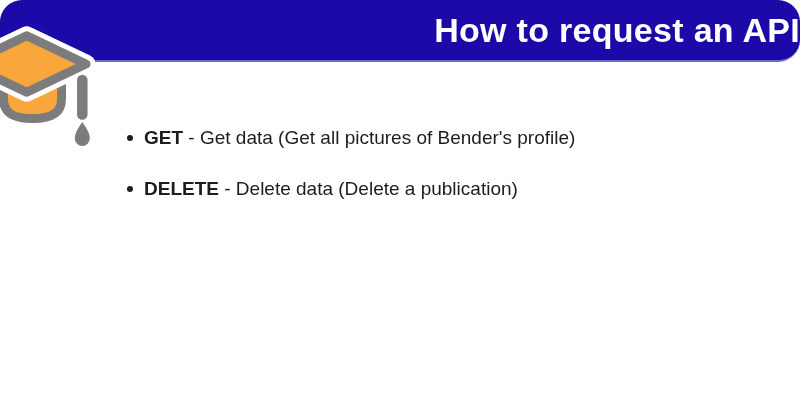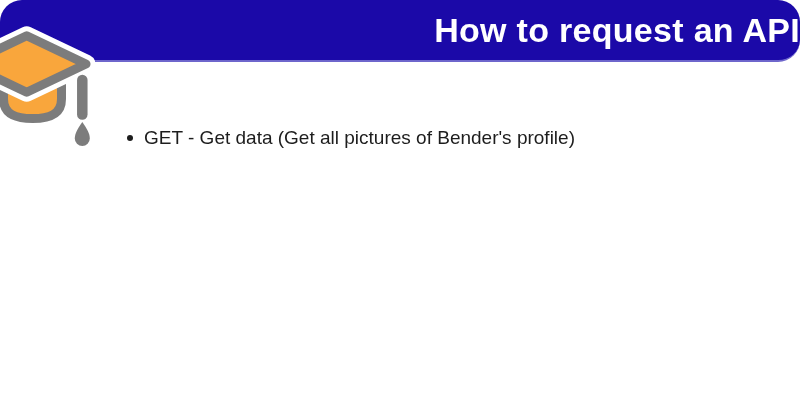--- a/index.html
+++ b/index.html
@@ -37,21 +37,21 @@
     margin:0 0 23px 0;
     font-size:19px;line-height:28px;
     color:var(--body-text,#1D1D1D);
   }
   .dot{
     flex:none;width:6px;height:6px;border-radius:50%;
     background:var(--body-text,#1D1D1D);
     margin-top:11px;
   }
   .txt{margin:0 0 0 11px;}
-  .txt b{font-weight:normal;}
+  .txt b{font-weight:bold;}
 </style>
 </head>
 <body>
 
 <div class="banner">
   <h1>How to request an API</h1>
 </div>
 
 <svg class="cap" viewBox="0 0 135 140" aria-hidden="true">
 
@@ -64,13 +64,17 @@
   <line class="gray-stroke" x1="122.3" y1="55" x2="122.3" y2="89.5" stroke-width="10.5" stroke-linecap="round"></line>
 
   <path d="M122.3,97 C117.5,104 114.8,108.5 114.8,113.5 A7.5,7.5 0 0 0 129.8,113.5 C129.8,108.5 127.1,104 122.3,97 Z" fill="#7C7C7C" style="fill:var(--cap-gray,#7C7C7C)"></path>
 </svg>
 
 <ul class="methods">
   <li>
     <span class="dot"></span>
     <p class="txt"><b>GET</b><span> - Get data (Get all pictures of Bender's profile)</span></p>
   </li>
+  <li>
+    <span class="dot"></span>
+    <p class="txt"><b>DELETE</b><span> - Delete data (Delete a publication)</span></p>
+  </li>
 </ul>
 
 </body></html>

